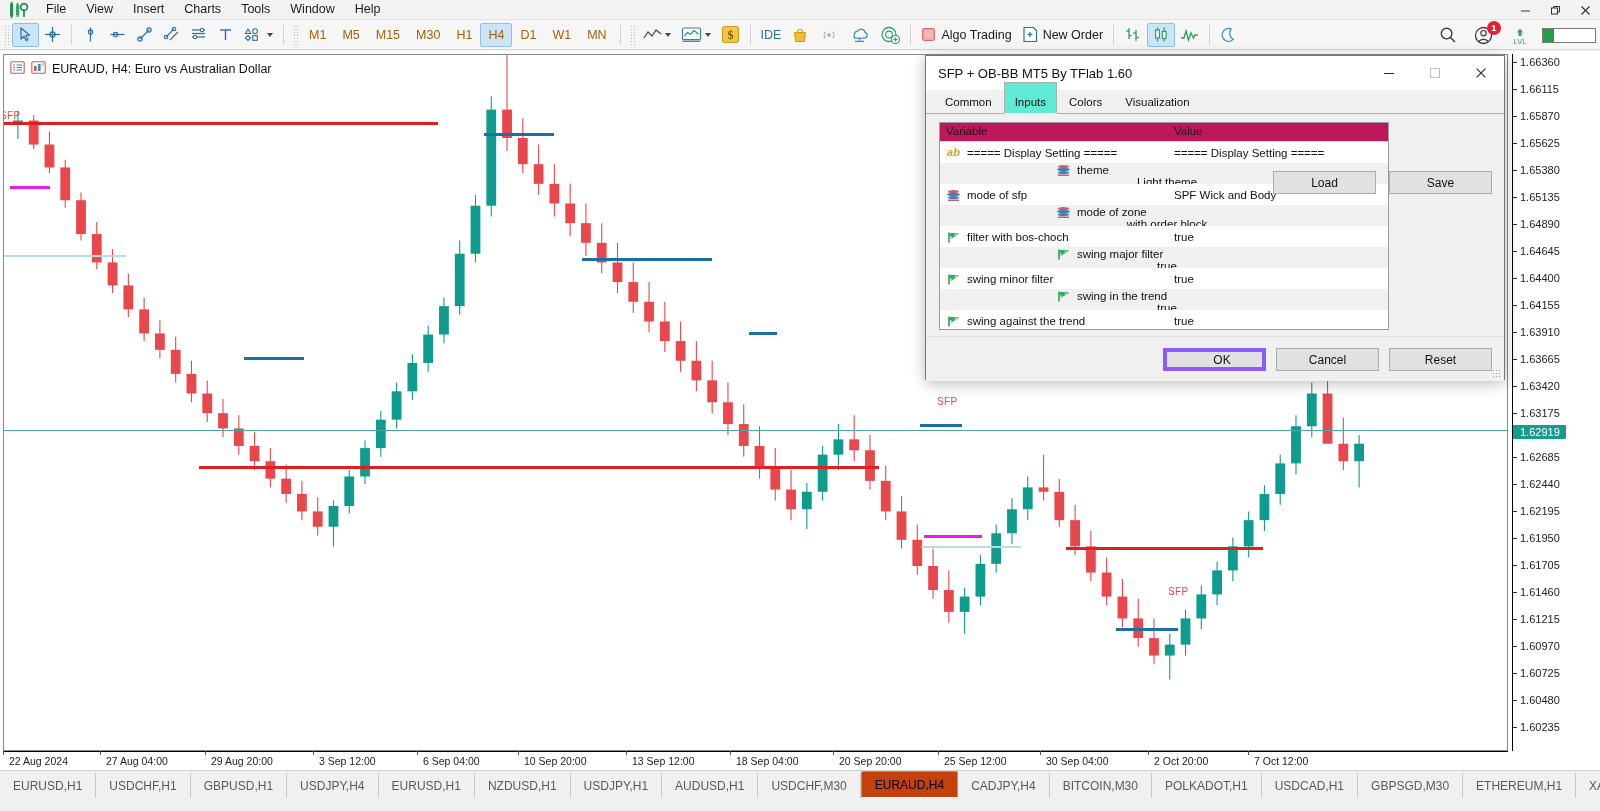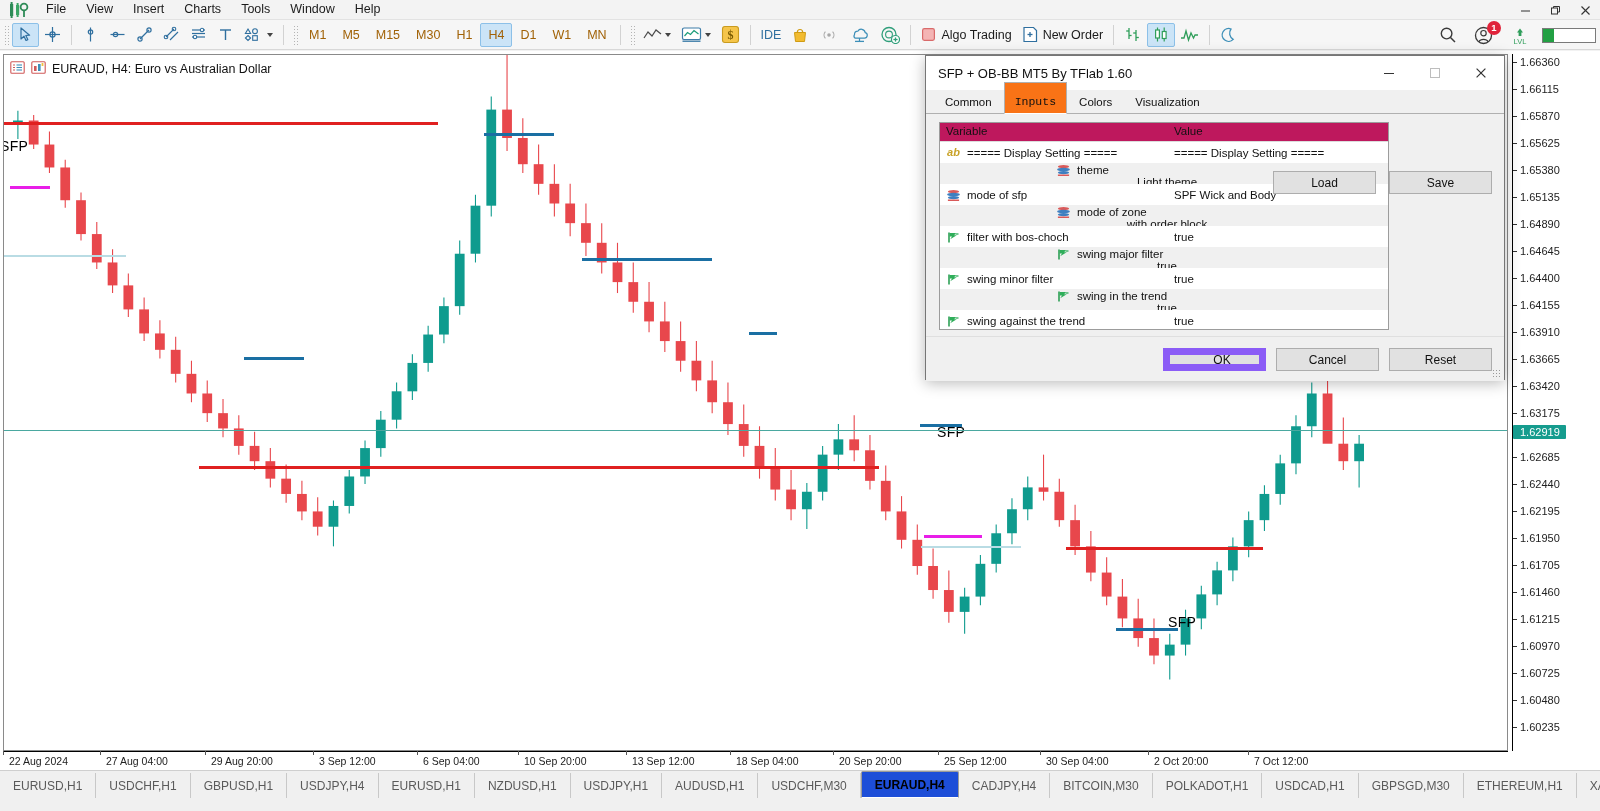--- a/index.html
+++ b/index.html
@@ -179,23 +179,22 @@
     font-size: 10.5px; color: #222; white-space: nowrap;
   }
   .ttick::before {
     content: ""; position: absolute; left: -6px; top: -4px;
     width: 1px; height: 4px; background: #555;
   }
 
   
   .hline { position: absolute; height: 2px; }
   .sfp-label {
-    position: absolute; font-size: 14px; color: #000000;
+    position: absolute; font-size: 10px; color: #ef4444;
     letter-spacing: .3px;
-    margin-top: 28px;
   }
   .price-line-cur {
     position: absolute; left: 0; right: 0; height: 1px;
     background: #4aa8a0;
   }
 
   
   .tabbar {
     position: absolute; left: 0; bottom: 0;
     width: 1600px; height: 41px;
@@ -205,25 +204,25 @@
   }
   .chtab {
     height: 25px; margin-top: 2px;
     padding: 0 13px;
     display: flex; align-items: center;
     font-size: 12px; color: #5a5a5a;
     border-right: 1px solid #c8c8c8;
     white-space: nowrap; cursor: default;
   }
   .chtab.active {
-    background: #1d4ed8; color: #000;
+    background: #c2410c; color: #000;
     border: 1px solid #9a9a9a; border-bottom-color: #fff;
     border-radius: 2px 2px 0 0;
     height: 27px; margin-top: 0;
-    font-weight: bold;
+    font-weight: normal;
   }
 
   
   .dialog {
     position: absolute;
     left: 925px; top: 55px;
     width: 580px; height: 325px;
     background: #f0f0f0;
     border: 1px solid #767676;
     box-shadow: 0 3px 14px rgba(0,0,0,.28);
@@ -245,23 +244,23 @@
     height: 24px; display: flex; align-items: flex-end;
     background: #f0f0f0; padding-left: 8px;
     border-bottom: 1px solid #b0b0b0;
   }
   .dlg-tab {
     padding: 12px 10px 4px; font-size: 11.5px; color: #111;
     border: 1px solid transparent; border-bottom: none;
     margin-right: 1px; line-height: 14px;
   }
   .dlg-tab.active {
-    background: #f97316;
+    background: #5eead4;
     border: 1px solid #b0b0b0; border-bottom: 1px solid #fff;
-    margin-bottom: -1px; position: relative; z-index: 2; font-family: Liberation Mono, monospace;
+    margin-bottom: -1px; position: relative; z-index: 2;
   }
 
   .dlg-body { position: relative; height: 267px; background: #f0f0f0; }
 
   .param-table {
     position: absolute; left: 13px; top: 8px;
     width: 450px; height: 208px;
     background: #fff; border: 1px solid #9c9c9c;
     overflow: hidden;
   }
@@ -297,21 +296,21 @@
     width: 103px; height: 23px;
     background: #e1e1e1; border: 1px solid #adadad;
     font-size: 12px; color: #111;
     display: flex; align-items: center; justify-content: center;
   }
 
   .footer-btns {
     position: absolute; right: 12px; bottom: 10px;
     display: flex; gap: 10px;
   }
-  .gbtn.primary { border: 7px solid #8b5cf6; padding-left: 15px; }
+  .gbtn.primary { border: 4px solid #8b5cf6; padding-left: 15px; }
   .resize-grip {
     position: absolute; right: 2px; bottom: 2px;
     width: 10px; height: 10px;
     background-image: radial-gradient(circle, #9a9a9a 0.8px, transparent 0.9px);
     background-size: 3px 3px;
   }
   .dlg-sep {
     position: absolute; left: 0; right: 0; bottom: 44px;
     height: 1px; background: #dfdfdf;
   }

